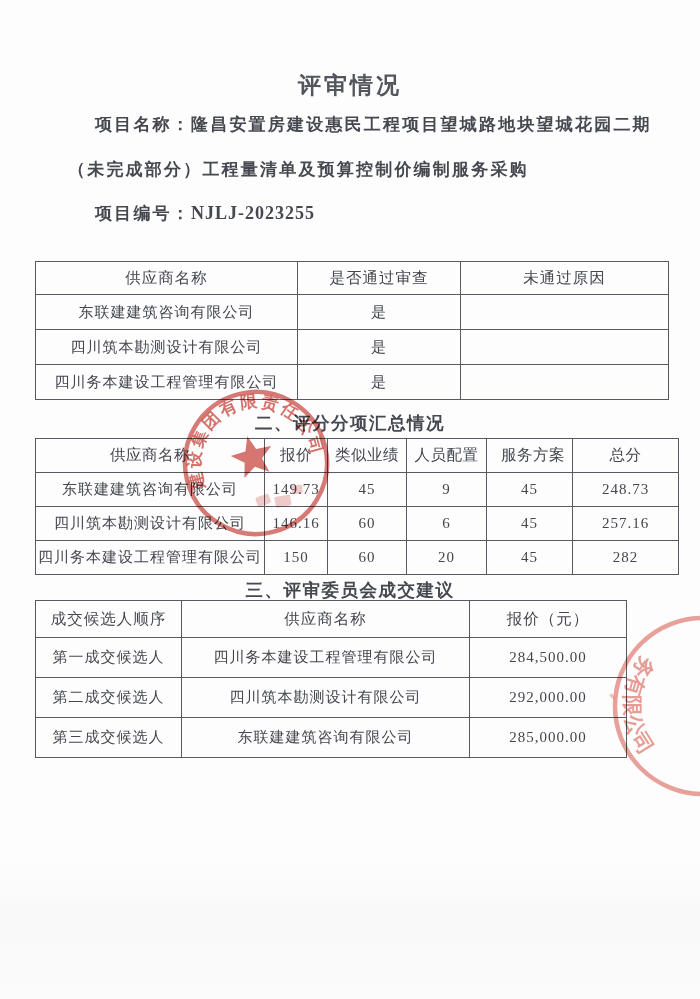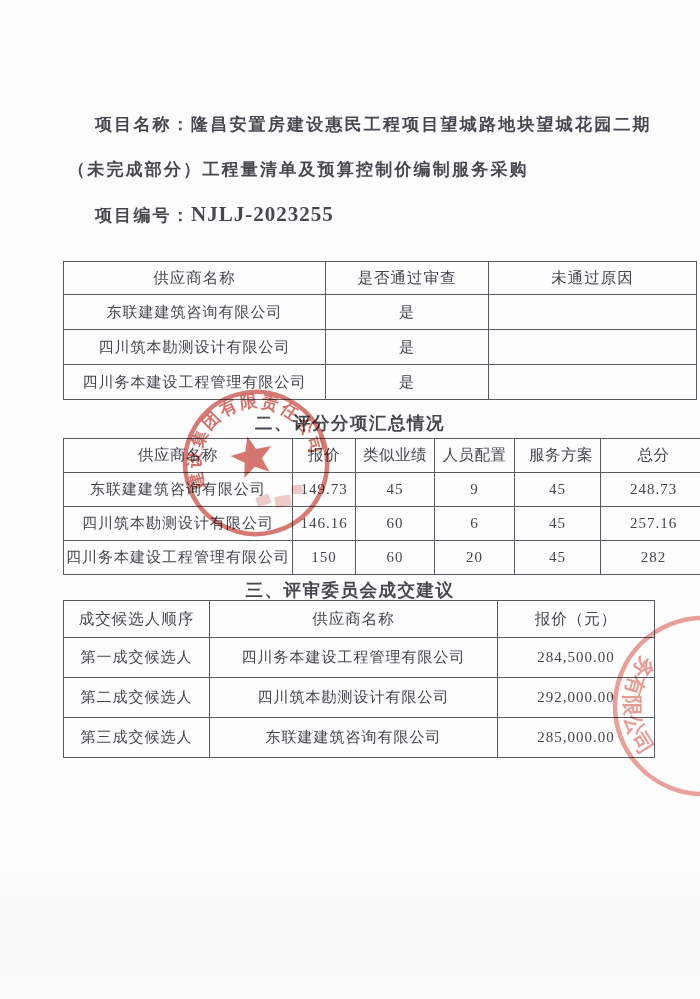--- a/index.html
+++ b/index.html
@@ -24,21 +24,21 @@
   }
   .body-line{
     position:absolute;font-size:17px;font-weight:bold;
     letter-spacing:2.2px;color:#45484f;white-space:nowrap;
   }
   .line1{top:113px;left:95px;}
   .line2{top:158px;left:68px;}
   .line3{top:202px;left:95px;}
   .code-text{
     font-family:"Liberation Serif","DejaVu Serif",serif;
-    font-weight:600;font-size:21px;letter-spacing:1px;
+    font-weight:600;font-size:18px;letter-spacing:1px;
   }
   .section-heading{
     position:absolute;left:0;width:700px;text-align:center;
     font-size:17.5px;font-weight:bold;letter-spacing:1.5px;color:#45484f;
     white-space:nowrap;
   }
   .h1{top:234px;}
   .h2{top:411px;}
   .h3{top:578px;}
   .sub-heading{
@@ -46,21 +46,21 @@
     font-size:14.5px;font-weight:600;letter-spacing:1px;color:#4a4d54;
   }
   table.doc-table{
     position:absolute;border-collapse:collapse;table-layout:fixed;
     font-size:15px;color:#43464d;
   }
   table.doc-table th,table.doc-table td{
     border:1px solid #585a62;text-align:center;vertical-align:middle;
     padding:0;font-weight:normal;letter-spacing:1px;overflow:hidden;
   }
-  table.doc-table{border:1.4px solid #4e5058;margin-left:28px;}
+  table.doc-table{border:1.4px solid #4e5058;}
   
   #table-1{left:35px;top:261px;width:630px;}
   #table-1 th{height:32px;font-size:15.5px;}
   #table-1 td{height:34px;}
   #table-1 th:nth-child(1){width:261px;}
   #table-1 th:nth-child(2){width:162px;}
   #table-1 th:nth-child(3){width:207px;}
   
   #table-2{left:35px;top:438px;width:630px;}
   #table-2 th{height:33px;font-size:15.5px;letter-spacing:.5px;}
@@ -82,20 +82,21 @@
   .stamp{position:absolute;mix-blend-mode:multiply;pointer-events:none;}
   #stamp-center{left:171px;top:378px;width:170px;height:170px;transform:rotate(-14deg);opacity:.8;}
   #stamp-right{left:600px;top:600px;width:100px;height:212px;opacity:.62;}
   .seal-text{font-family:"Liberation Serif","DejaVu Serif",serif;font-weight:bold;}
 </style>
 </head>
 <body>
 
 <div class="page">
 
+  <div class="doc-title">评审情况</div>
 
   <div class="body-line line2">（未完成部分）工程量清单及预算控制价编制服务采购</div>
   <div class="body-line line1">项目名称：隆昌安置房建设惠民工程项目望城路地块望城花园二期</div>
   <div class="body-line line3"><span>项目编号：</span><span class="code-text">NJLJ-2023255</span></div>
 
   <table class="doc-table" id="table-1">
       <thead>
         <tr>
           <th>供应商名称</th>
           <th>是否通过审查</th>

